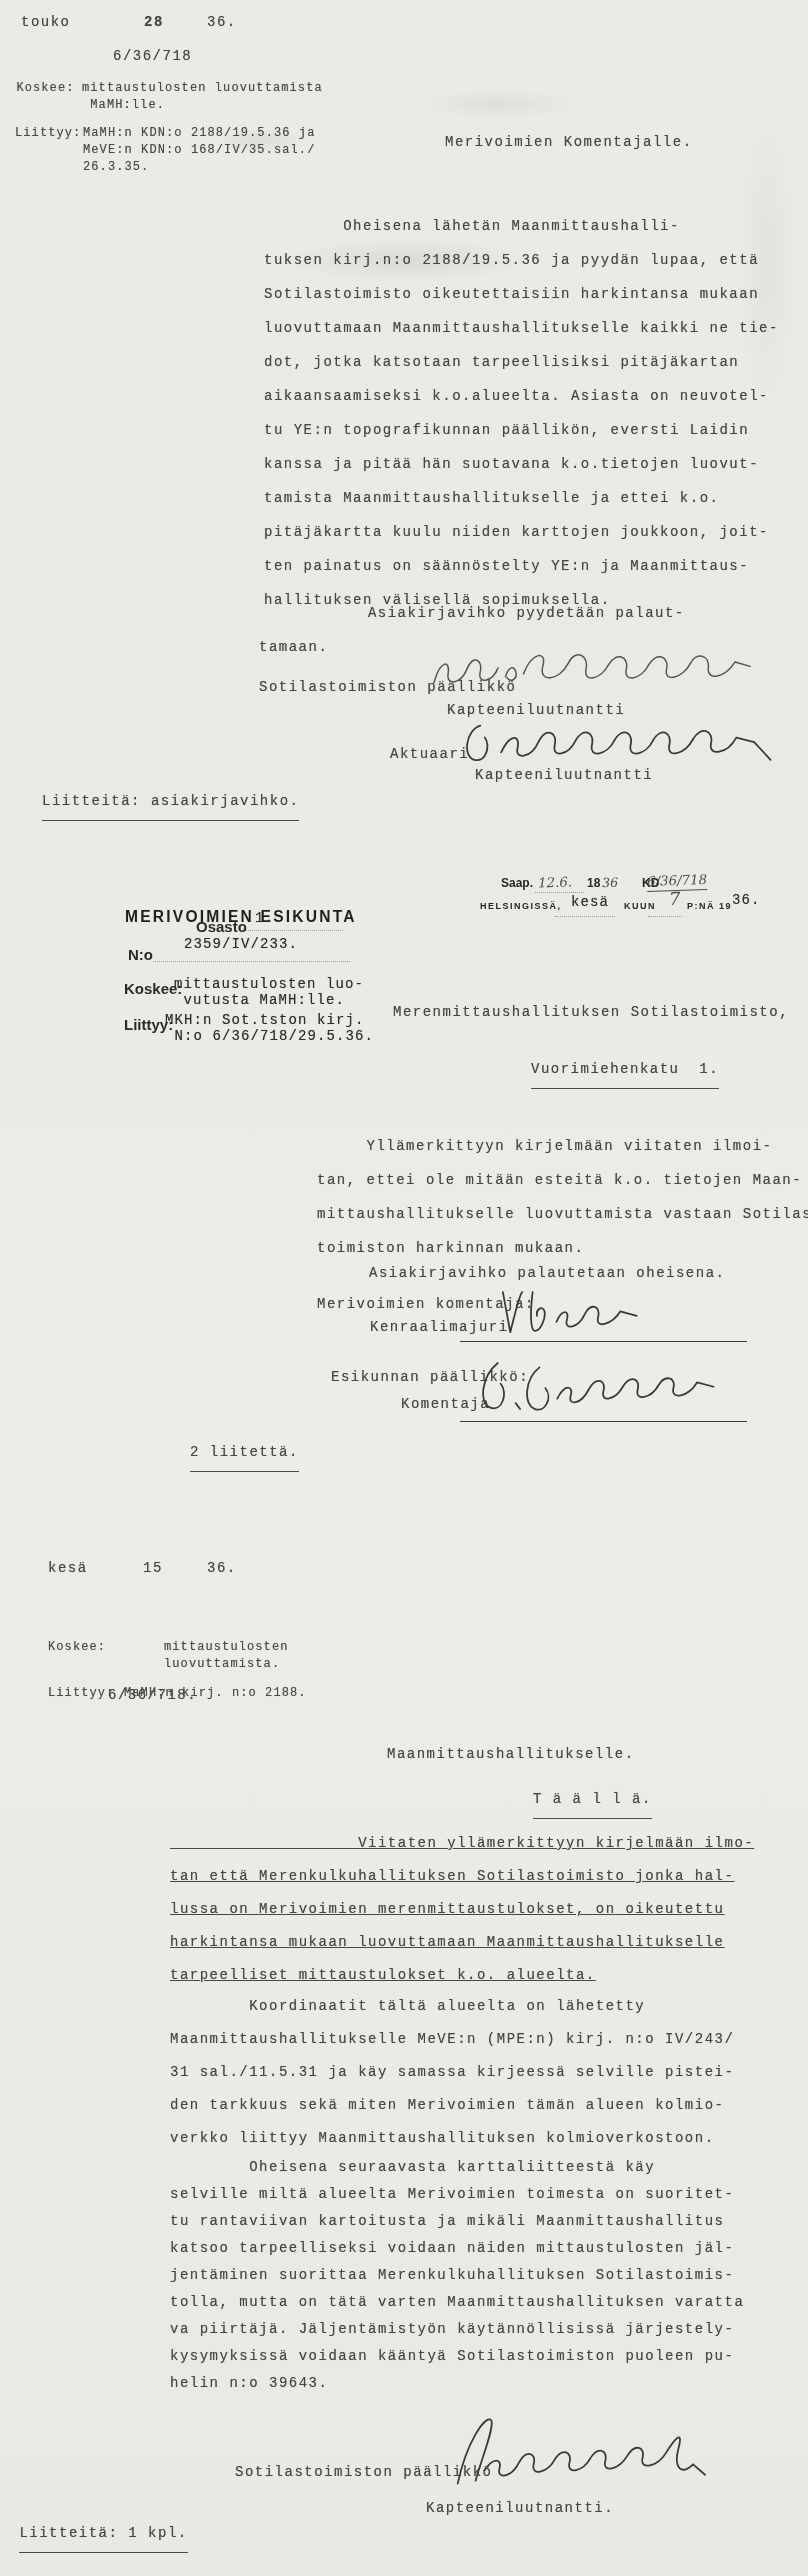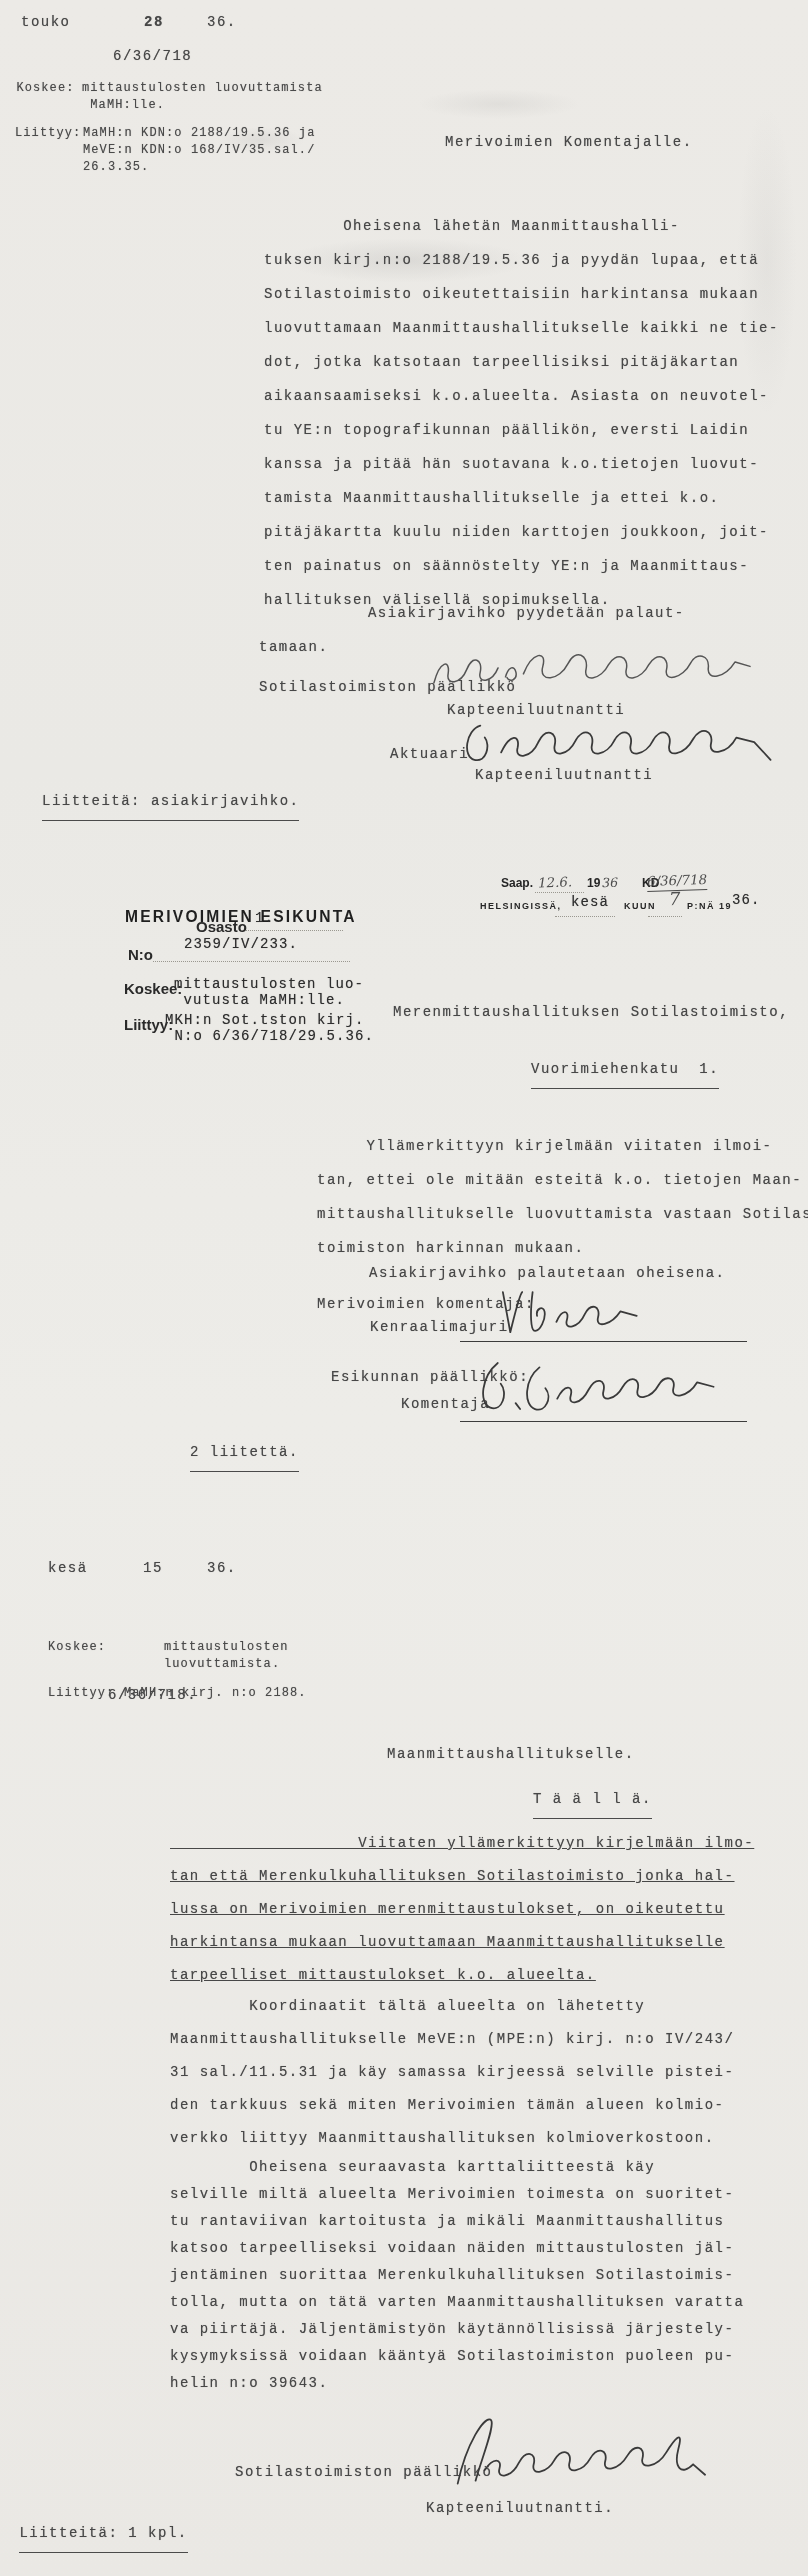--- a/index.html
+++ b/index.html
@@ -125,21 +125,21 @@
     <div class="pos typed-fill" style="left:174px;top:976px;">mittaustulosten luo-
  vutusta MaMH:lle.</div>
 
     <span class="pos printed formlbl" style="left:124px;top:1016px;">Liittyy:</span>
     <div class="pos typed-fill" style="left:165px;top:1012px;">MKH:n Sot.tston kirj.
  N:o 6/36/718/29.5.36.</div>
 
     <div>
       <span class="pos printed stamp" style="left:501px;top:876px;">Saap.</span>
       <span class="pos hand" style="left:538px;top:875px;font-size:13.4px;">12.6.</span>
-      <span class="pos printed stamp" style="left:587px;top:876px;">19</span>
+      <span class="pos printed stamp" style="left:587px;top:876px;">18</span>
       <span class="pos hand" style="left:602px;top:875px;font-size:12.7px;">36</span>
       <span class="pos printed stamp" style="left:642px;top:876px;">KD</span>
       <span class="pos hand u" style="left:647px;top:873px;font-size:13.4px;">6/36/718</span>
       <div class="pos dotline" style="left:535px;top:892px;width:49px;"></div>
 
       <span class="pos printed stamp-sm" style="left:480px;top:901px;">HELSINGISSÄ,</span>
       <span class="pos typed-fill" style="left:571px;top:894px;">kesä</span>
       <span class="pos printed stamp-sm" style="left:624px;top:901px;">KUUN</span>
       <span class="pos hand" style="left:669px;top:888px;font-size:18px;">7</span>
       <span class="pos printed stamp-sm" style="left:687px;top:901px;">P:NÄ 19</span>

